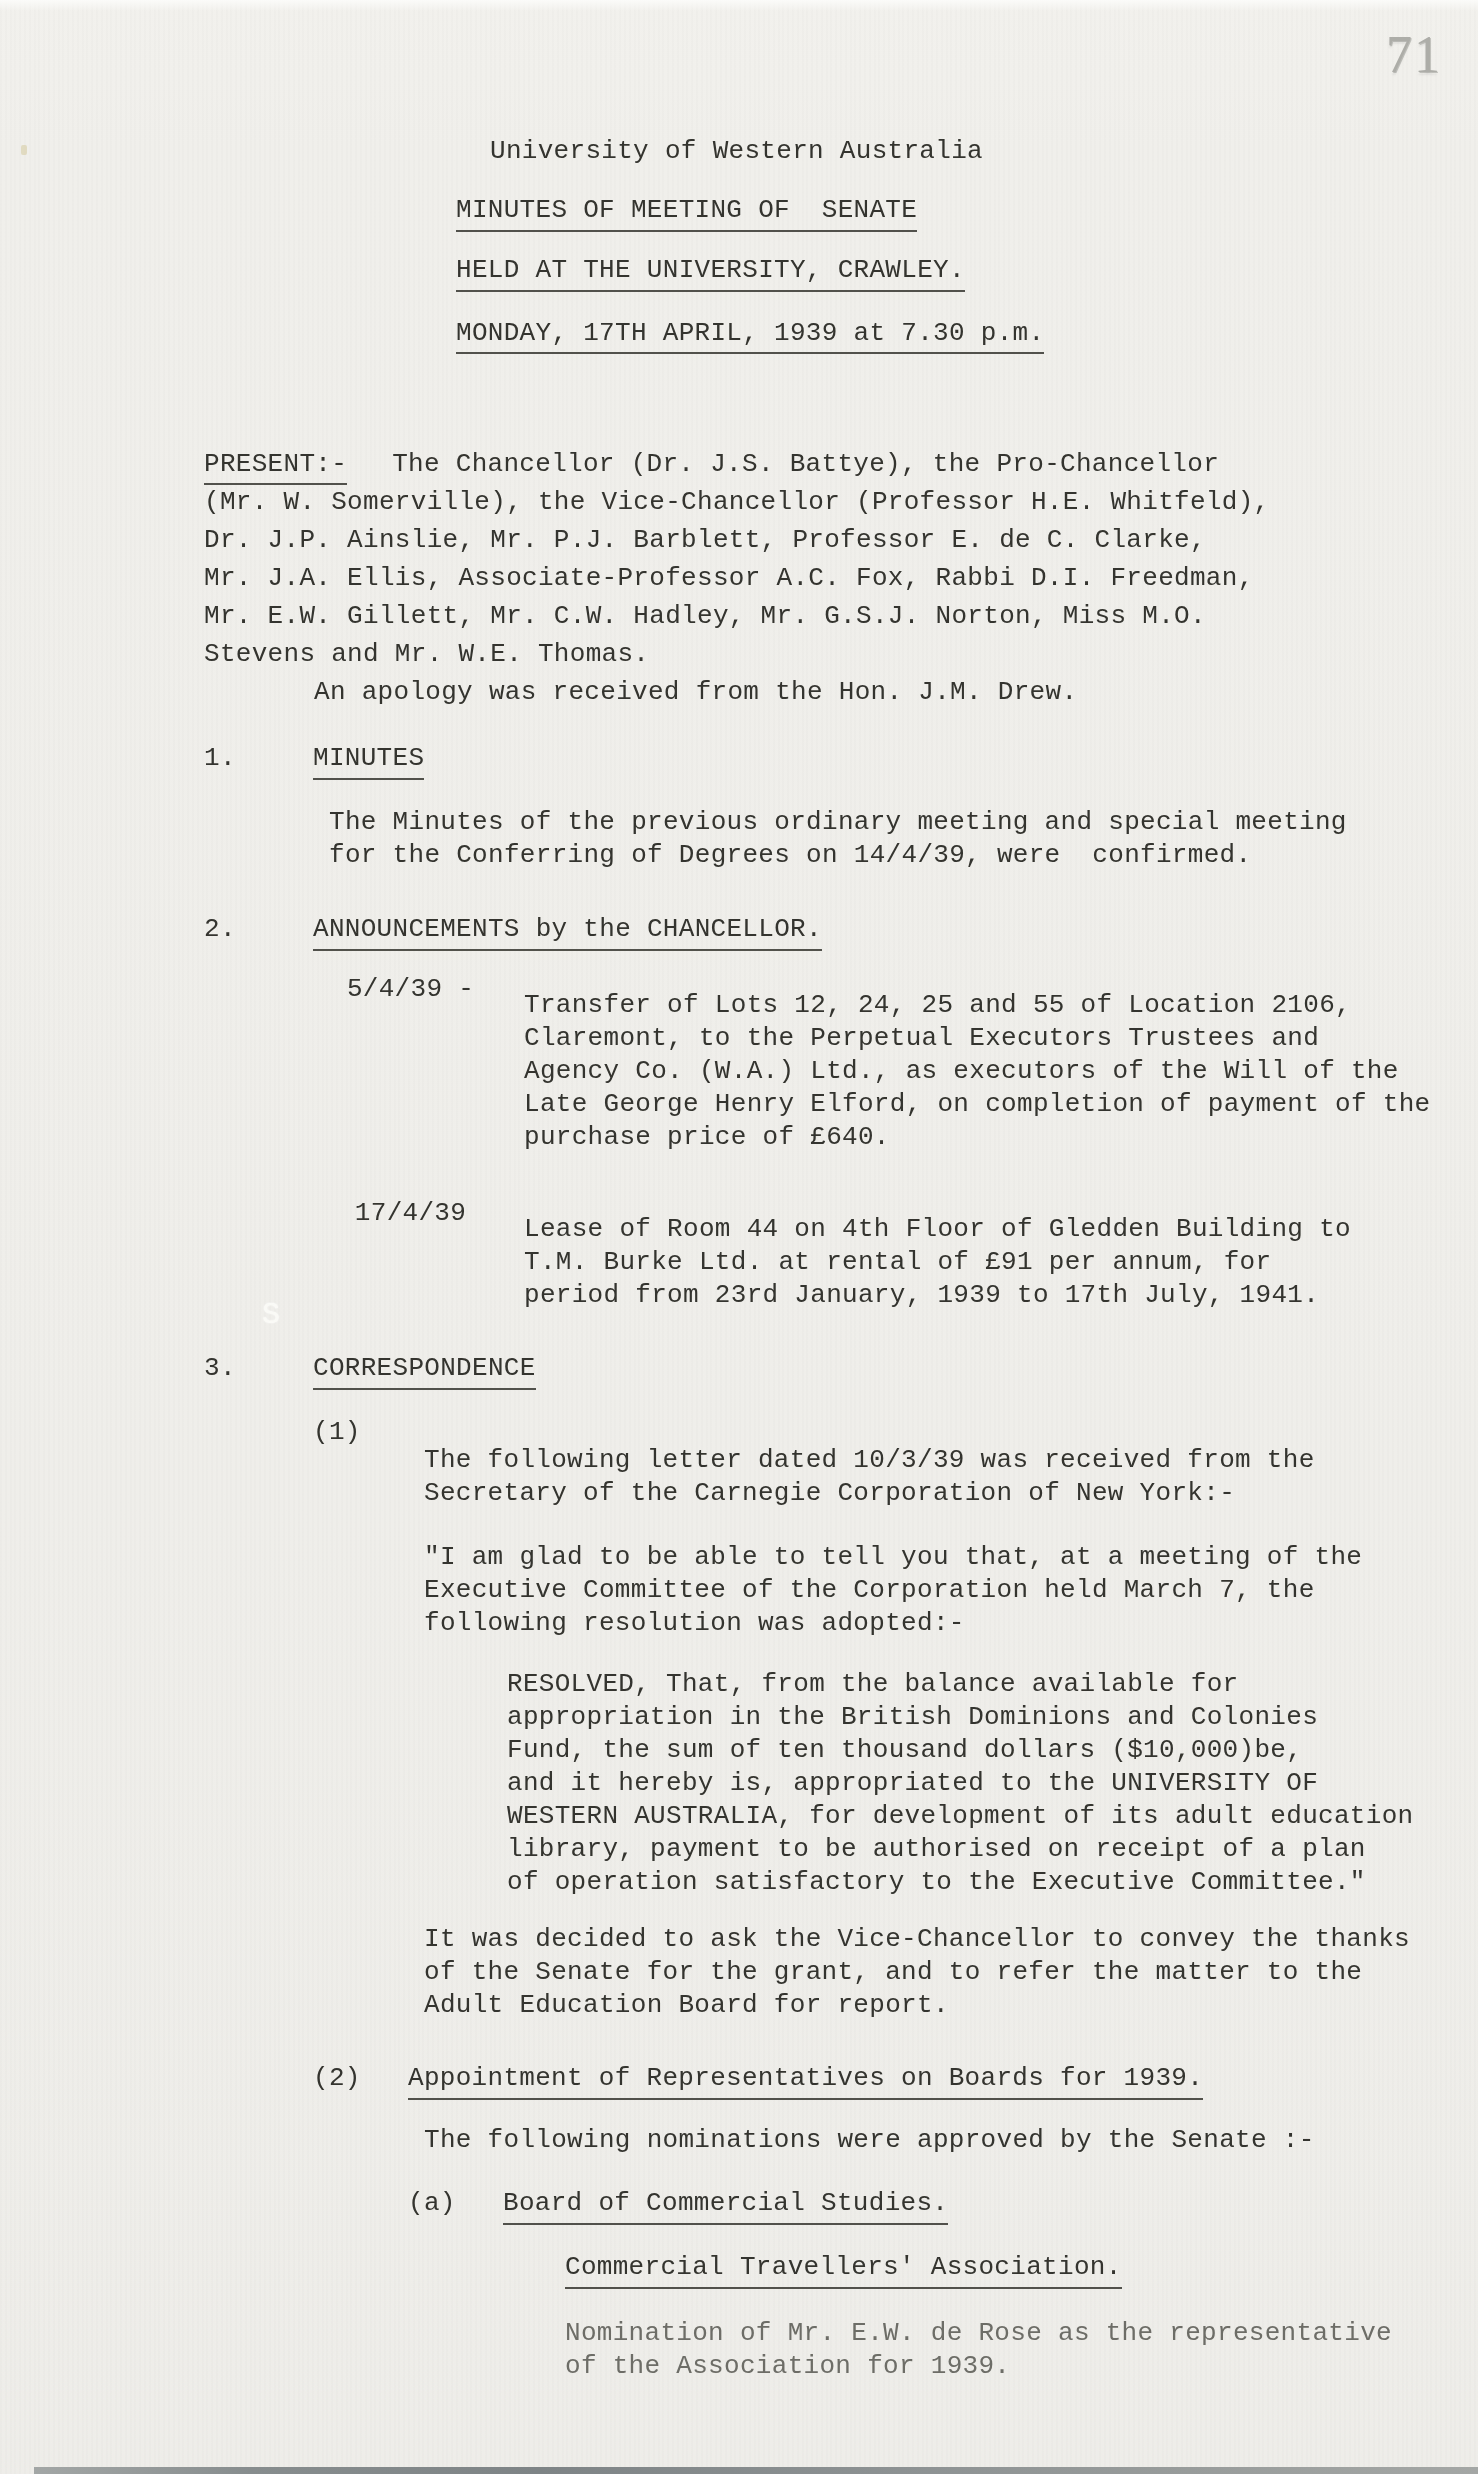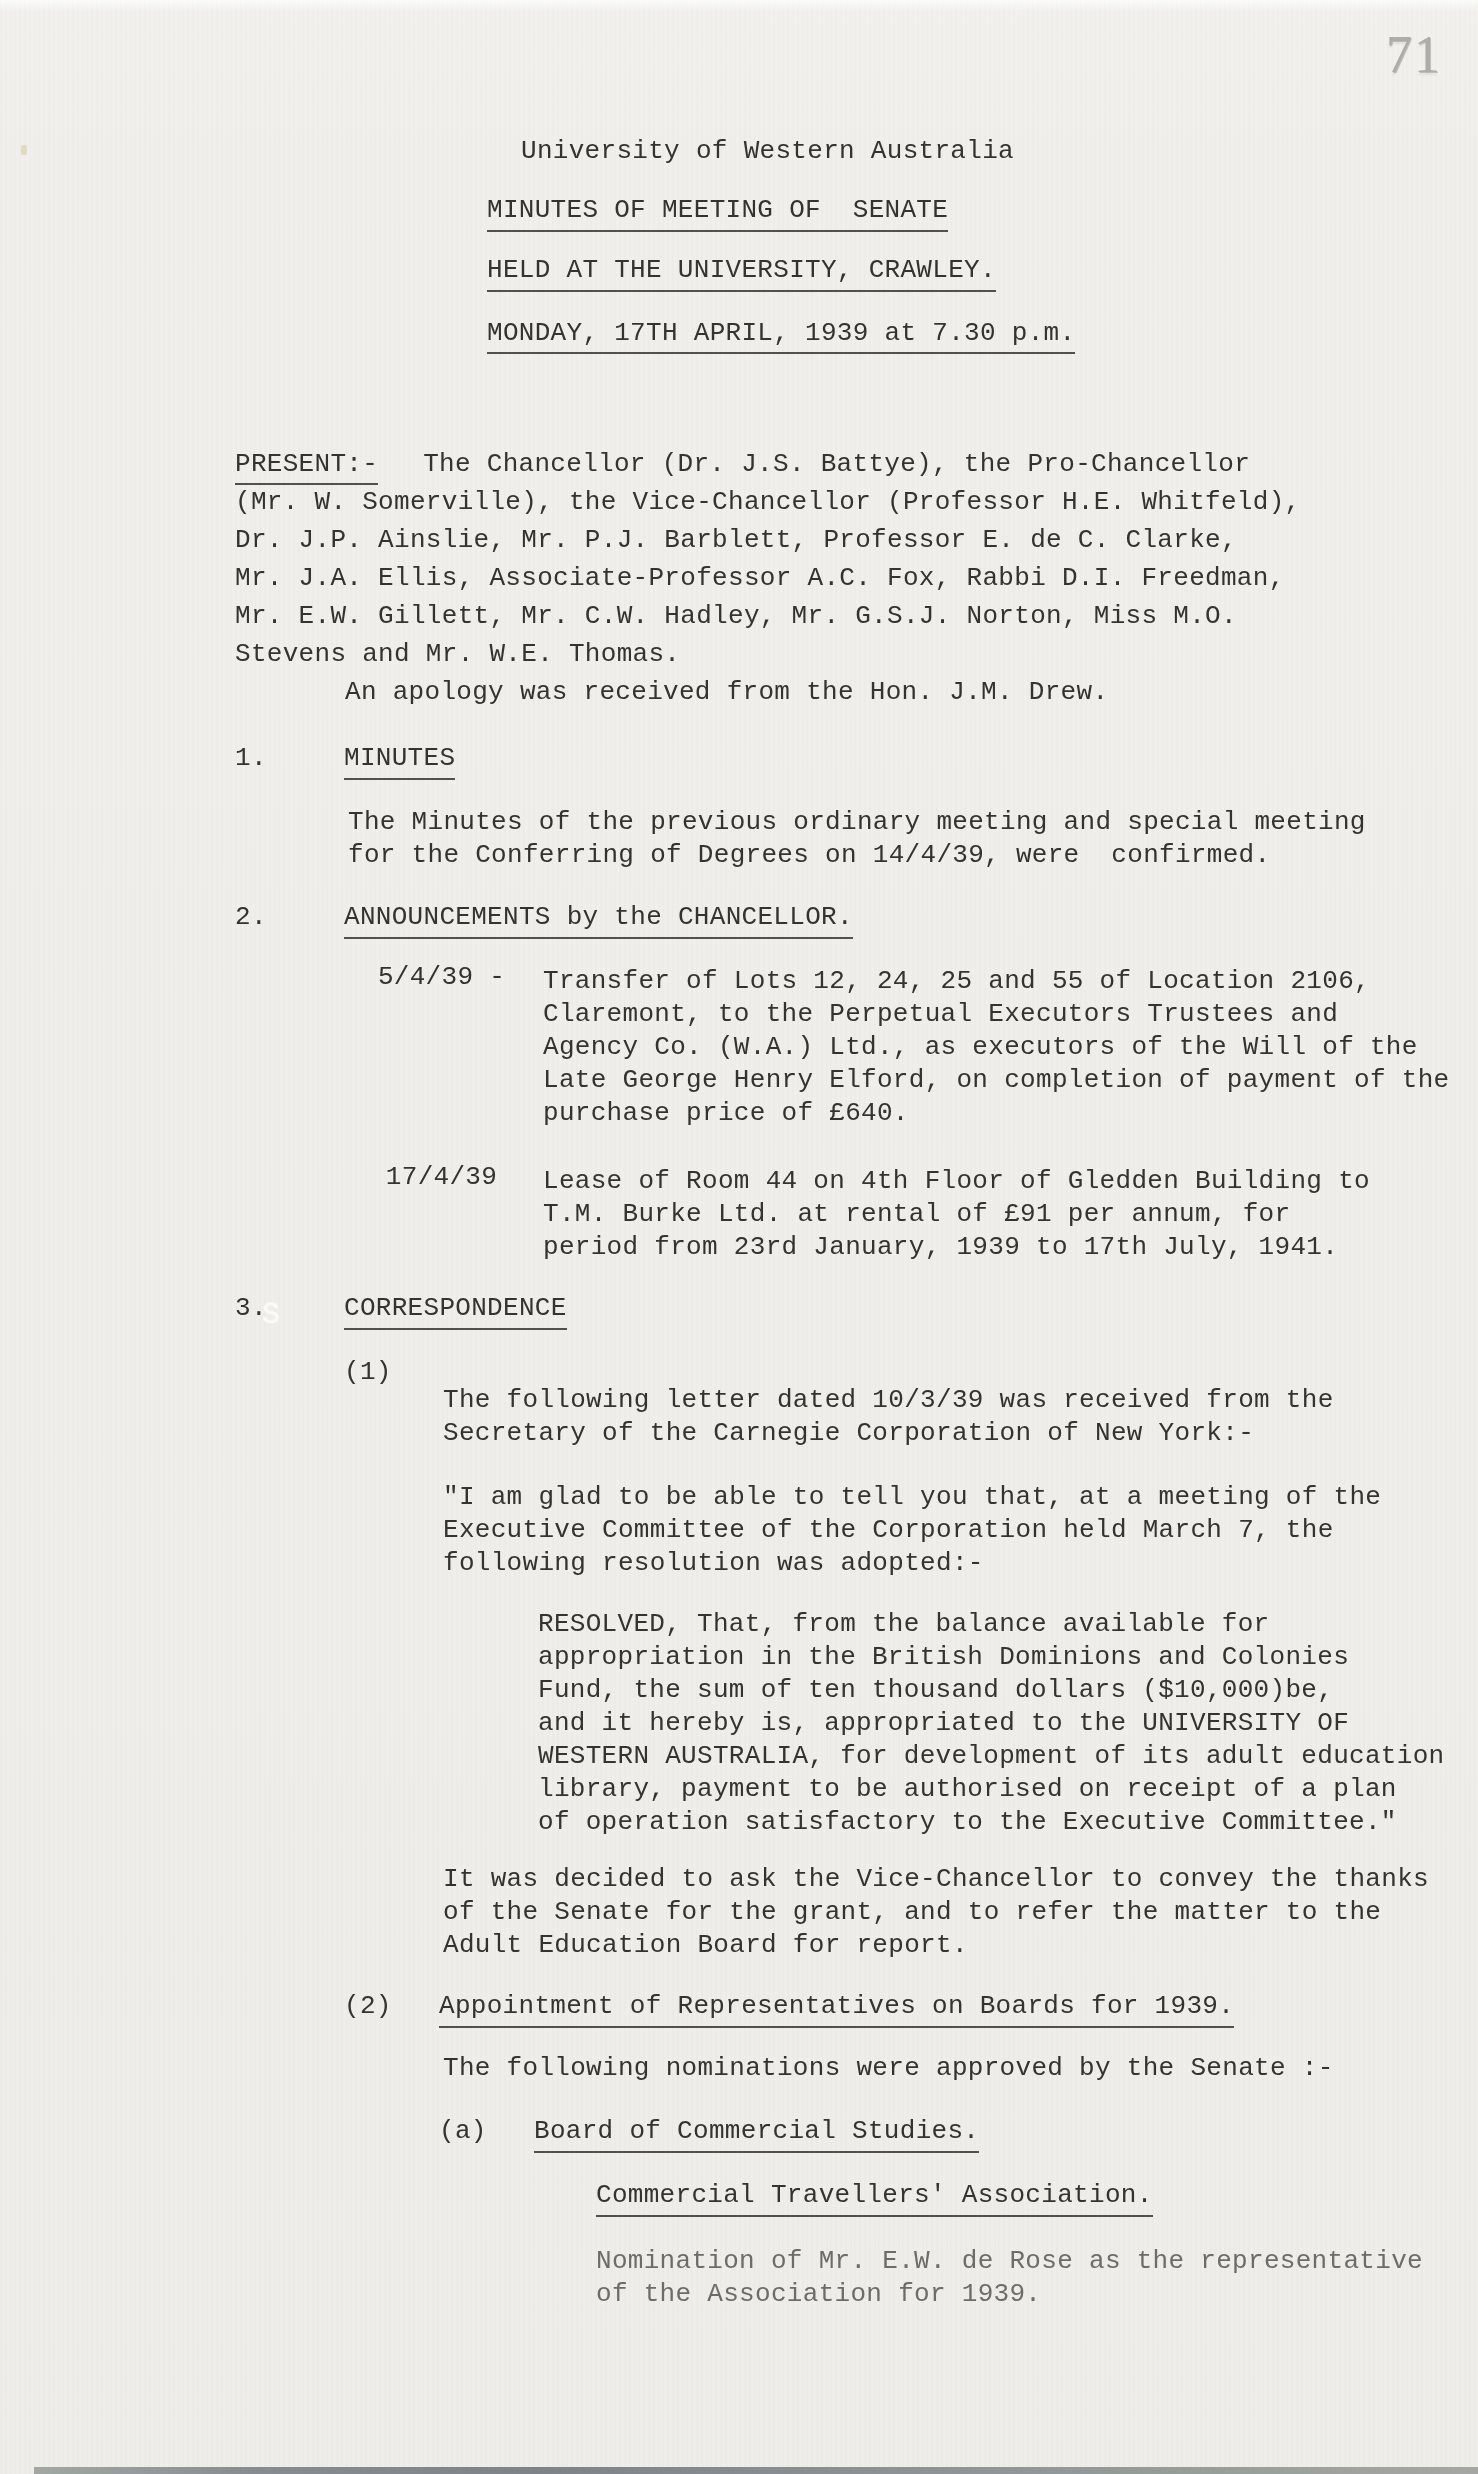--- a/index.html
+++ b/index.html
@@ -24,21 +24,21 @@
   .stamp {
     position:absolute; top:21px; left:1386px;
     font-family:"Liberation Serif","DejaVu Serif",serif;
     font-size:52px; line-height:67px; letter-spacing:1.9px;
     color:#adada8; text-shadow:0 2.9px 1.9px #88888426, 1px 1px 0 #c2c2bd;
   }
   .speck { position:absolute; left:21px; top:145px; width:5.7px; height:9.5px;
     background:#d9d0ab; opacity:.65; border-radius:1.9px; }
   .ghost { position:absolute; left:262px; top:1299px; font-size:30px;
     color:#fafaf6; text-shadow:0 0 1.9px #ffffff; }
-  .content { position:relative; padding-top:135px;padding-left:31px; }
+  .content { position:relative; padding-top:135px; }
   .prewrap { white-space:pre-wrap; }
   .u { border-bottom:2.9px solid rgba(46,46,40,0.82); padding-bottom:4.8px; }
   .hdr-org { margin-left:490px; }
   .hdr-l1 { margin-left:456px; margin-top:26px; }
   .hdr-l2 { margin-left:456px; margin-top:27px; }
   .hdr-l3 { margin-left:456px; margin-top:29.5px; }
   .present { margin-left:204px; margin-top:95px; line-height:38px; }
   .present-gap { display:inline-block; width:45px; }
   .apology { margin-left:314px; margin-top:3.8px; }
   .sec { display:flex; margin-left:204px; }
@@ -56,21 +56,21 @@
   .subsec-body { flex:1 1 auto; min-width:0; }
   .c-para1 { margin-top:27.6px; }
   .c-para2 { margin-top:31px; }
   .c-resolved { margin-top:28.5px; margin-left:99px; }
   .c-para3 { margin-top:24px; }
   .sub2 { margin-top:24px; }
   .sub2-para { margin-top:28.5px; }
   .suba { display:flex; margin-top:30px; }
   .cta { margin-left:62px; margin-top:31px; }
   .nomination { margin-left:62px; margin-top:33px; color:#6d6d67; }
-  p { margin:4px; }
+  p { margin:16px; }
 </style>
 </head>
 <body>
 
 <div class="paper">
   <div class="top-edge"></div>
   <div class="speck"></div>
   <div class="ghost">S</div>
   <div class="stamp">71</div>
 

